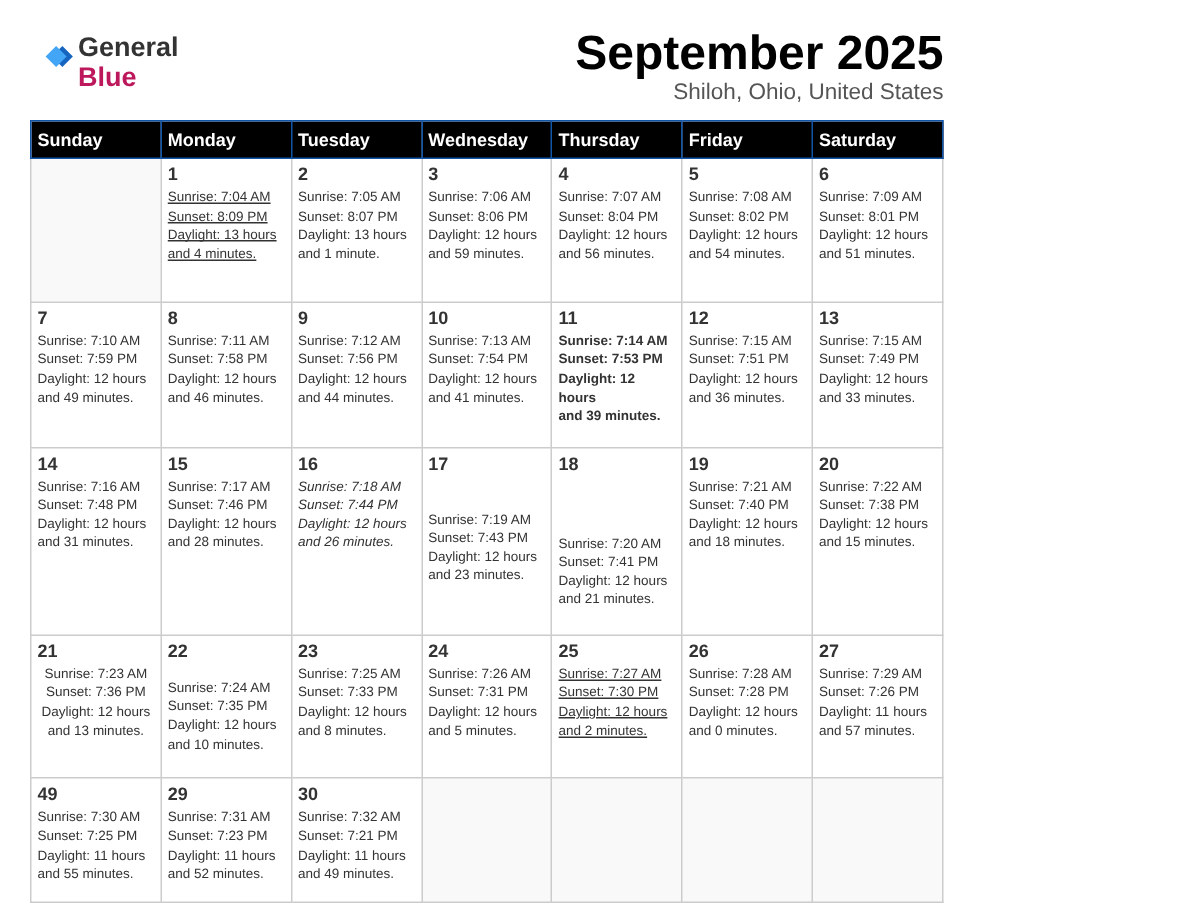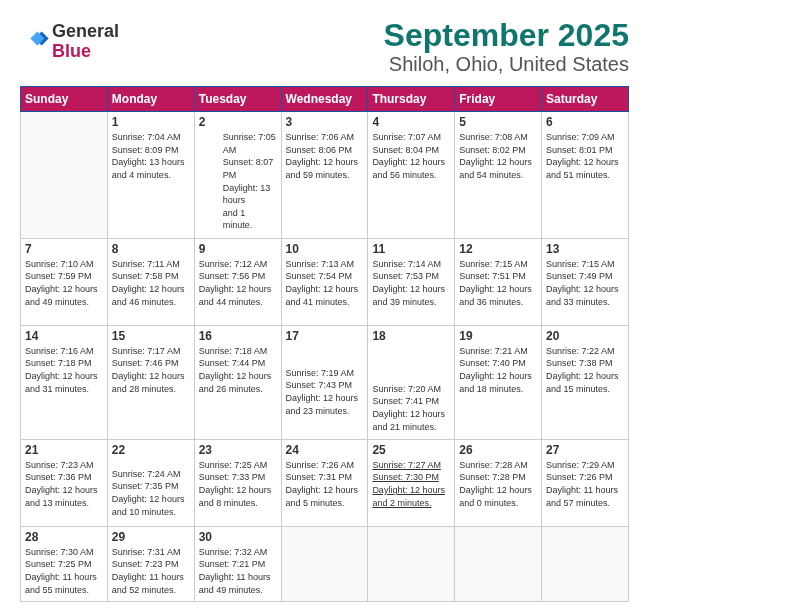--- a/index.html
+++ b/index.html
@@ -39,36 +39,36 @@
       height: 28px;
       margin-left: 2px;
       margin-right: 2px;
     }
     .title-block {
       text-align: right;
     }
     .month-title {
       font-size: 32px;
       font-weight: bold;
-      color: #0f766e;
+      color: #000000;
       line-height: 1.1;
     }
     .location-title {
-      font-size: 20px;
+      font-size: 15px;
       color: #555;
     }
     .calendar {
       flex: 1;
       border: 1px solid #ccc;
       border-collapse: collapse;
       width: 100%;
       table-layout: fixed;
     }
     .calendar th {
-      background: #be185d;
+      background: #000000;
       color: #fff;
       font-size: 12px;
       font-weight: bold;
       padding: 5px 4px;
       text-align: left;
       border: 1px solid #1155a8;
     }
     .calendar td {
       vertical-align: top;
       border: 1px solid #ccc;
@@ -131,28 +131,28 @@
         <th>Thursday</th>
         <th>Friday</th>
         <th>Saturday</th>
       </tr>
     </thead>
     <tbody id="calendar-body">
     <tr>
           <td class="empty-cell"></td>
           <td>
             <span class="day-number">1</span>
-            <div class="day-info" style="white-space: pre-line;">Sunrise: 7:04 AM
+            <div class="day-info" style="white-space: pre-line; text-decoration: underline;">Sunrise: 7:04 AM
 Sunset: 8:09 PM
 Daylight: 13 hours
 and 4 minutes.</div>
           </td>
           <td>
             <span class="day-number">2</span>
-            <div class="day-info" style="white-space: pre-line; margin-left: 24px;">Sunrise: 7:05 AM
+            <div class="day-info" style="white-space: pre-line;">Sunrise: 7:05 AM
 Sunset: 8:07 PM
 Daylight: 13 hours
 and 1 minute.</div>
           </td>
           <td>
             <span class="day-number">3</span>
             <div class="day-info" style="white-space: pre-line;">Sunrise: 7:06 AM
 Sunset: 8:06 PM
 Daylight: 12 hours
 and 59 minutes.</div>
@@ -203,21 +203,21 @@
           </td>
           <td>
             <span class="day-number">10</span>
             <div class="day-info" style="white-space: pre-line;">Sunrise: 7:13 AM
 Sunset: 7:54 PM
 Daylight: 12 hours
 and 41 minutes.</div>
           </td>
           <td>
             <span class="day-number">11</span>
-            <div class="day-info" style="white-space: pre-line;">Sunrise: 7:14 AM
+            <div class="day-info" style="white-space: pre-line; font-weight: bold;">Sunrise: 7:14 AM
 Sunset: 7:53 PM
 Daylight: 12 hours
 and 39 minutes.</div>
           </td>
           <td>
             <span class="day-number">12</span>
             <div class="day-info" style="white-space: pre-line;">Sunrise: 7:15 AM
 Sunset: 7:51 PM
 Daylight: 12 hours
 and 36 minutes.</div>
@@ -227,34 +227,34 @@
             <div class="day-info" style="white-space: pre-line;">Sunrise: 7:15 AM
 Sunset: 7:49 PM
 Daylight: 12 hours
 and 33 minutes.</div>
           </td>
         </tr>
         <tr>
           <td>
             <span class="day-number">14</span>
             <div class="day-info" style="white-space: pre-line;">Sunrise: 7:16 AM
-Sunset: 7:18 PM
+Sunset: 7:48 PM
 Daylight: 12 hours
 and 31 minutes.</div>
           </td>
           <td>
             <span class="day-number">15</span>
             <div class="day-info" style="white-space: pre-line;">Sunrise: 7:17 AM
 Sunset: 7:46 PM
 Daylight: 12 hours
 and 28 minutes.</div>
           </td>
           <td>
             <span class="day-number">16</span>
-            <div class="day-info" style="white-space: pre-line;">Sunrise: 7:18 AM
+            <div class="day-info" style="white-space: pre-line; font-style: italic;">Sunrise: 7:18 AM
 Sunset: 7:44 PM
 Daylight: 12 hours
 and 26 minutes.</div>
           </td>
           <td>
             <span class="day-number">17</span>
             <div class="day-info" style="white-space: pre-line; margin-top: 24px;">Sunrise: 7:19 AM
 Sunset: 7:43 PM
 Daylight: 12 hours
 and 23 minutes.</div>
@@ -277,21 +277,21 @@
             <span class="day-number">20</span>
             <div class="day-info" style="white-space: pre-line;">Sunrise: 7:22 AM
 Sunset: 7:38 PM
 Daylight: 12 hours
 and 15 minutes.</div>
           </td>
         </tr>
         <tr>
           <td>
             <span class="day-number">21</span>
-            <div class="day-info" style="white-space: pre-line;">Sunrise: 7:23 AM
+            <div class="day-info" style="white-space: pre-line; text-align: center;">Sunrise: 7:23 AM
 Sunset: 7:36 PM
 Daylight: 12 hours
 and 13 minutes.</div>
           </td>
           <td>
             <span class="day-number">22</span>
             <div class="day-info" style="white-space: pre-line; margin-top: 11px;">Sunrise: 7:24 AM
 Sunset: 7:35 PM
 Daylight: 12 hours
 and 10 minutes.</div>
@@ -327,21 +327,21 @@
           <td>
             <span class="day-number">27</span>
             <div class="day-info" style="white-space: pre-line;">Sunrise: 7:29 AM
 Sunset: 7:26 PM
 Daylight: 11 hours
 and 57 minutes.</div>
           </td>
         </tr>
         <tr class="last-row">
           <td>
-            <span class="day-number">28</span>
+            <span class="day-number">49</span>
             <div class="day-info" style="white-space: pre-line;">Sunrise: 7:30 AM
 Sunset: 7:25 PM
 Daylight: 11 hours
 and 55 minutes.</div>
           </td>
           <td>
             <span class="day-number">29</span>
             <div class="day-info" style="white-space: pre-line;">Sunrise: 7:31 AM
 Sunset: 7:23 PM
 Daylight: 11 hours

